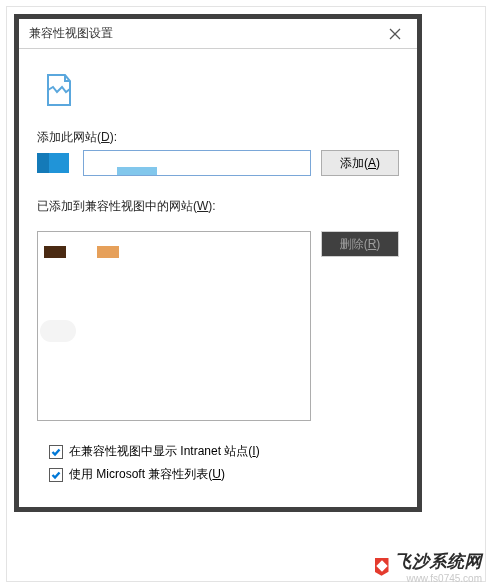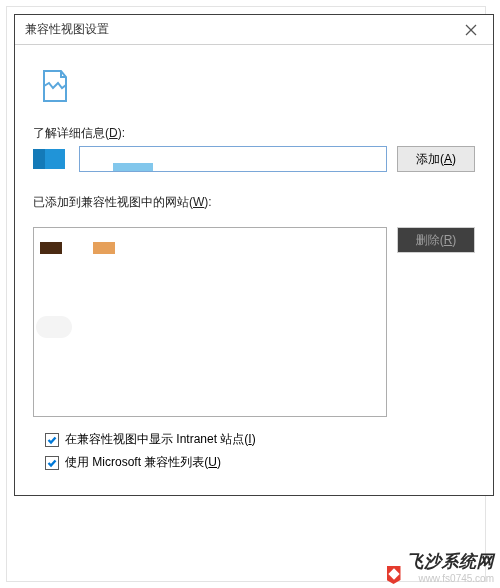--- a/index.html
+++ b/index.html
@@ -18,22 +18,22 @@
     left: 6px;
     top: 6px;
     width: 480px;
     height: 576px;
     border: 1px solid #e3e3e3;
   }
   .dialog {
     position: absolute;
     left: 14px;
     top: 14px;
-    width: 480px;
-    border: 1px solid #404040;
+    width: 408px;
+    border: 5px solid #404040;
     background: #fff;
   }
   .titlebar {
     display: flex;
     align-items: center;
     justify-content: space-between;
     height: 30px;
     padding: 0 2px 0 10px;
     border-bottom: 1px solid #d0d0d0;
   }
@@ -123,42 +123,42 @@
     top: 88px;
     width: 36px;
     height: 22px;
     border-radius: 11px;
     background: #f4f4f4;
   }
   .checkbox-row {
     display: flex;
     align-items: center;
     gap: 6px;
-    margin-top: 14px;
+    margin-top: 22px;
     margin-left: 12px;
   }
   .checkbox {
     width: 14px;
     height: 14px;
     border: 1px solid #5a5a5a;
     background: #fff;
     display: inline-flex;
     align-items: center;
     justify-content: center;
     cursor: pointer;
   }
   .checkbox svg { width: 10px; height: 10px; stroke: #0078d7; stroke-width: 2.4; fill: none; }
   .info-row { margin-top: 10px; margin-left: 32px; color: #222; }
   .info-row a { color: #0066cc; text-decoration: underline; cursor: pointer; }
   .watermark {
     position: absolute;
-    right: 6px;
+    right: 18px;
     bottom: 4px;
     display: flex;
-    align-items: flex-end;
+    align-items: center;
     gap: 6px;
   }
   .wm-url {
     font-size: 10px;
     color: #c9c9c9;
     text-align: right;
     line-height: 1.15;
   }
   .wm-title {
     font-size: 17px;
@@ -203,21 +203,21 @@
 
     <div class="header-row">
       <svg class="page-icon" viewBox="0 0 28 34">
         <path d="M3 2 H20 L25 8 V32 H3 Z" fill="none" stroke="#5aa7dd" stroke-width="2"></path>
         <path d="M20 2 V8 H25" fill="none" stroke="#5aa7dd" stroke-width="2"></path>
         <path d="M3 17 L8 14 L12 19 L17 14 L21 19 L25 16" fill="none" stroke="#5aa7dd" stroke-width="2"></path>
       </svg>
     </div>
 
     <div class="field-label">
-      <span>了解详细信息(</span><span class="underline">D</span><span>):</span>
+      <span>添加此网站(</span><span class="underline">D</span><span>):</span>
     </div>
     <div class="row">
       <div class="url-input-wrap">
         <div class="redact-block" style="left:0;top:3px;width:32px;background:#2094d8;"></div>
         <div class="redact-block" style="left:0;top:3px;width:12px;background:#147ab8;"></div>
         <input class="url-input" type="text" value="" style="">
         <div class="redact-block" style="left:80px;top:17px;width:40px;height:8px;background:#82c7ec;"></div>
       </div>
       <button class="btn">
         <span>添加(</span>

